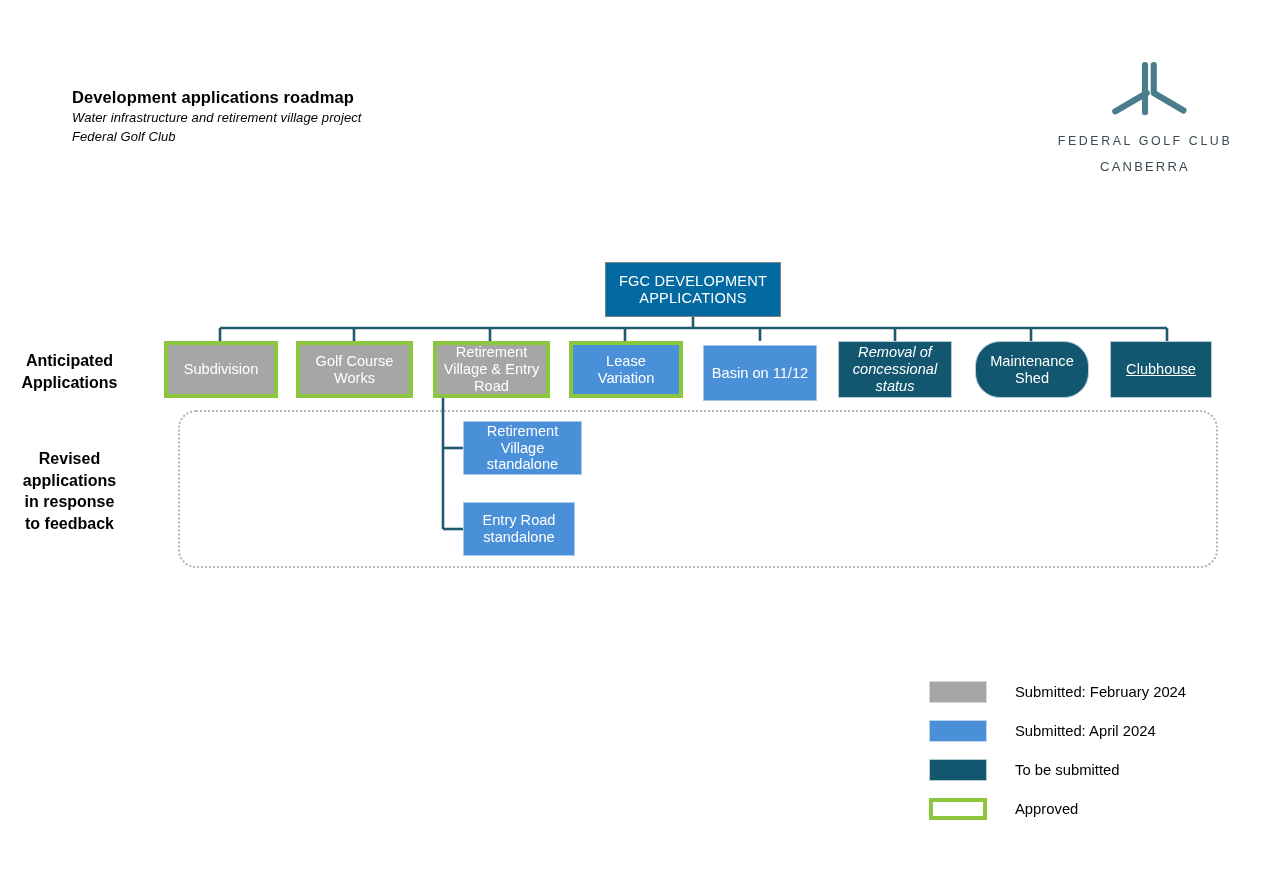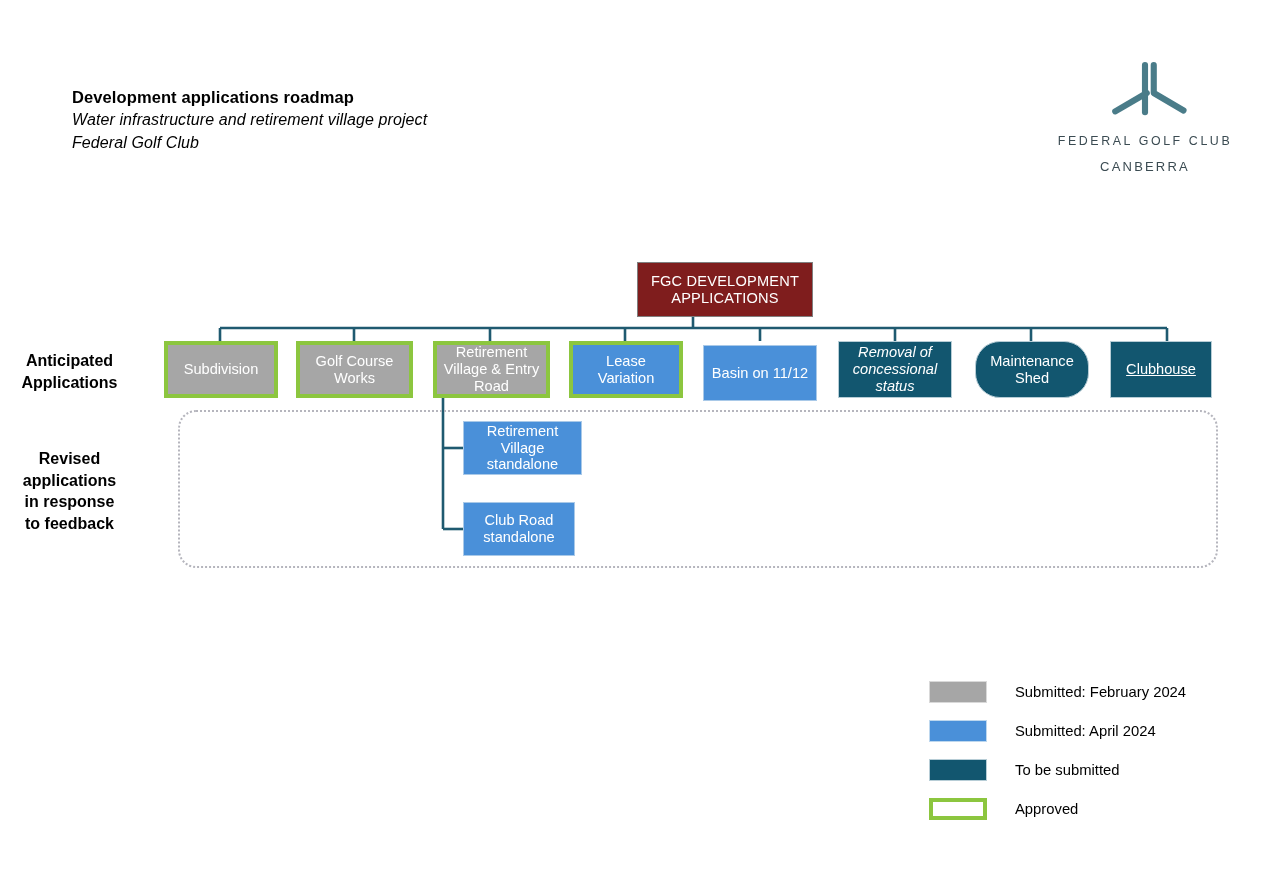--- a/index.html
+++ b/index.html
@@ -25,21 +25,21 @@
     width: 560px;
   }
   .doc-title {
     font-size: 16.5px;
     font-weight: bold;
     line-height: 1.42;
     letter-spacing: .1px;
     color: #000;
   }
   .doc-sub1, .doc-sub2 {
-    font-size: 16px;
+    font-size: 13px;
     font-style: italic;
     line-height: 1.42;
     letter-spacing: .1px;
     color: #000;
   }
 
   
   .logo-block {
     position: absolute;
     left: 1047px;
@@ -94,25 +94,24 @@
     display: flex;
     align-items: center;
     justify-content: center;
     text-align: center;
     color: #ffffff;
     font-size: 14.6px;
     line-height: 1.16;
     padding: 2px 5px;
   }
   .node-root {
-    background: #7f1d1d;
+    background: #0369a1;
     border: 1px solid #7f7f7f;
     font-size: 14.6px;
     letter-spacing: .2px;
-    margin-left: 32px;
   }
   .fill-gray   { background: #a6a6a6; }
   .fill-blue   { background: #4a90d9; }
   .fill-teal   { background: #12566f; }
   .approved    { border: 4px solid #8cc63f; }
   .thin-blue-b { border: 1px solid #a9c9e8; }
   .thin-teal-b { border: 1px solid #b7cdd6; }
 
   
   .dotted-region {
@@ -226,21 +225,21 @@
 <div class="node fill-blue thin-blue-b" style="left:703px; top:345px; width:114px; height:56px;">Basin on 11/12</div>
 
 <div class="node fill-teal thin-teal-b" style="left:838px; top:341px; width:114px; height:57px;font-style:italic;">Removal of concessional status</div>
 
 <div class="node fill-teal thin-teal-b" style="left:975px; top:341px; width:114px; height:57px;border-radius:25px;">Maintenance Shed</div>
 
 <div class="node fill-teal thin-teal-b" style="left:1110px; top:341px; width:102px; height:57px;text-decoration:underline;">Clubhouse</div>
 
 <div class="node fill-blue thin-blue-b" style="left:463px; top:421px; width:119px; height:54px;">Retirement Village standalone</div>
 
-<div class="node fill-blue thin-blue-b" style="left:463px; top:502px; width:112px; height:54px;">Club Road standalone</div>
+<div class="node fill-blue thin-blue-b" style="left:463px; top:502px; width:112px; height:54px;">Entry Road standalone</div>
 
 <div class="legend">
 
   <div class="legend-row">
     <span class="legend-swatch sw-gray"></span>
     <span class="legend-label">Submitted: February 2024</span>
   </div>
 
   <div class="legend-row">
     <span class="legend-swatch sw-blue"></span>

